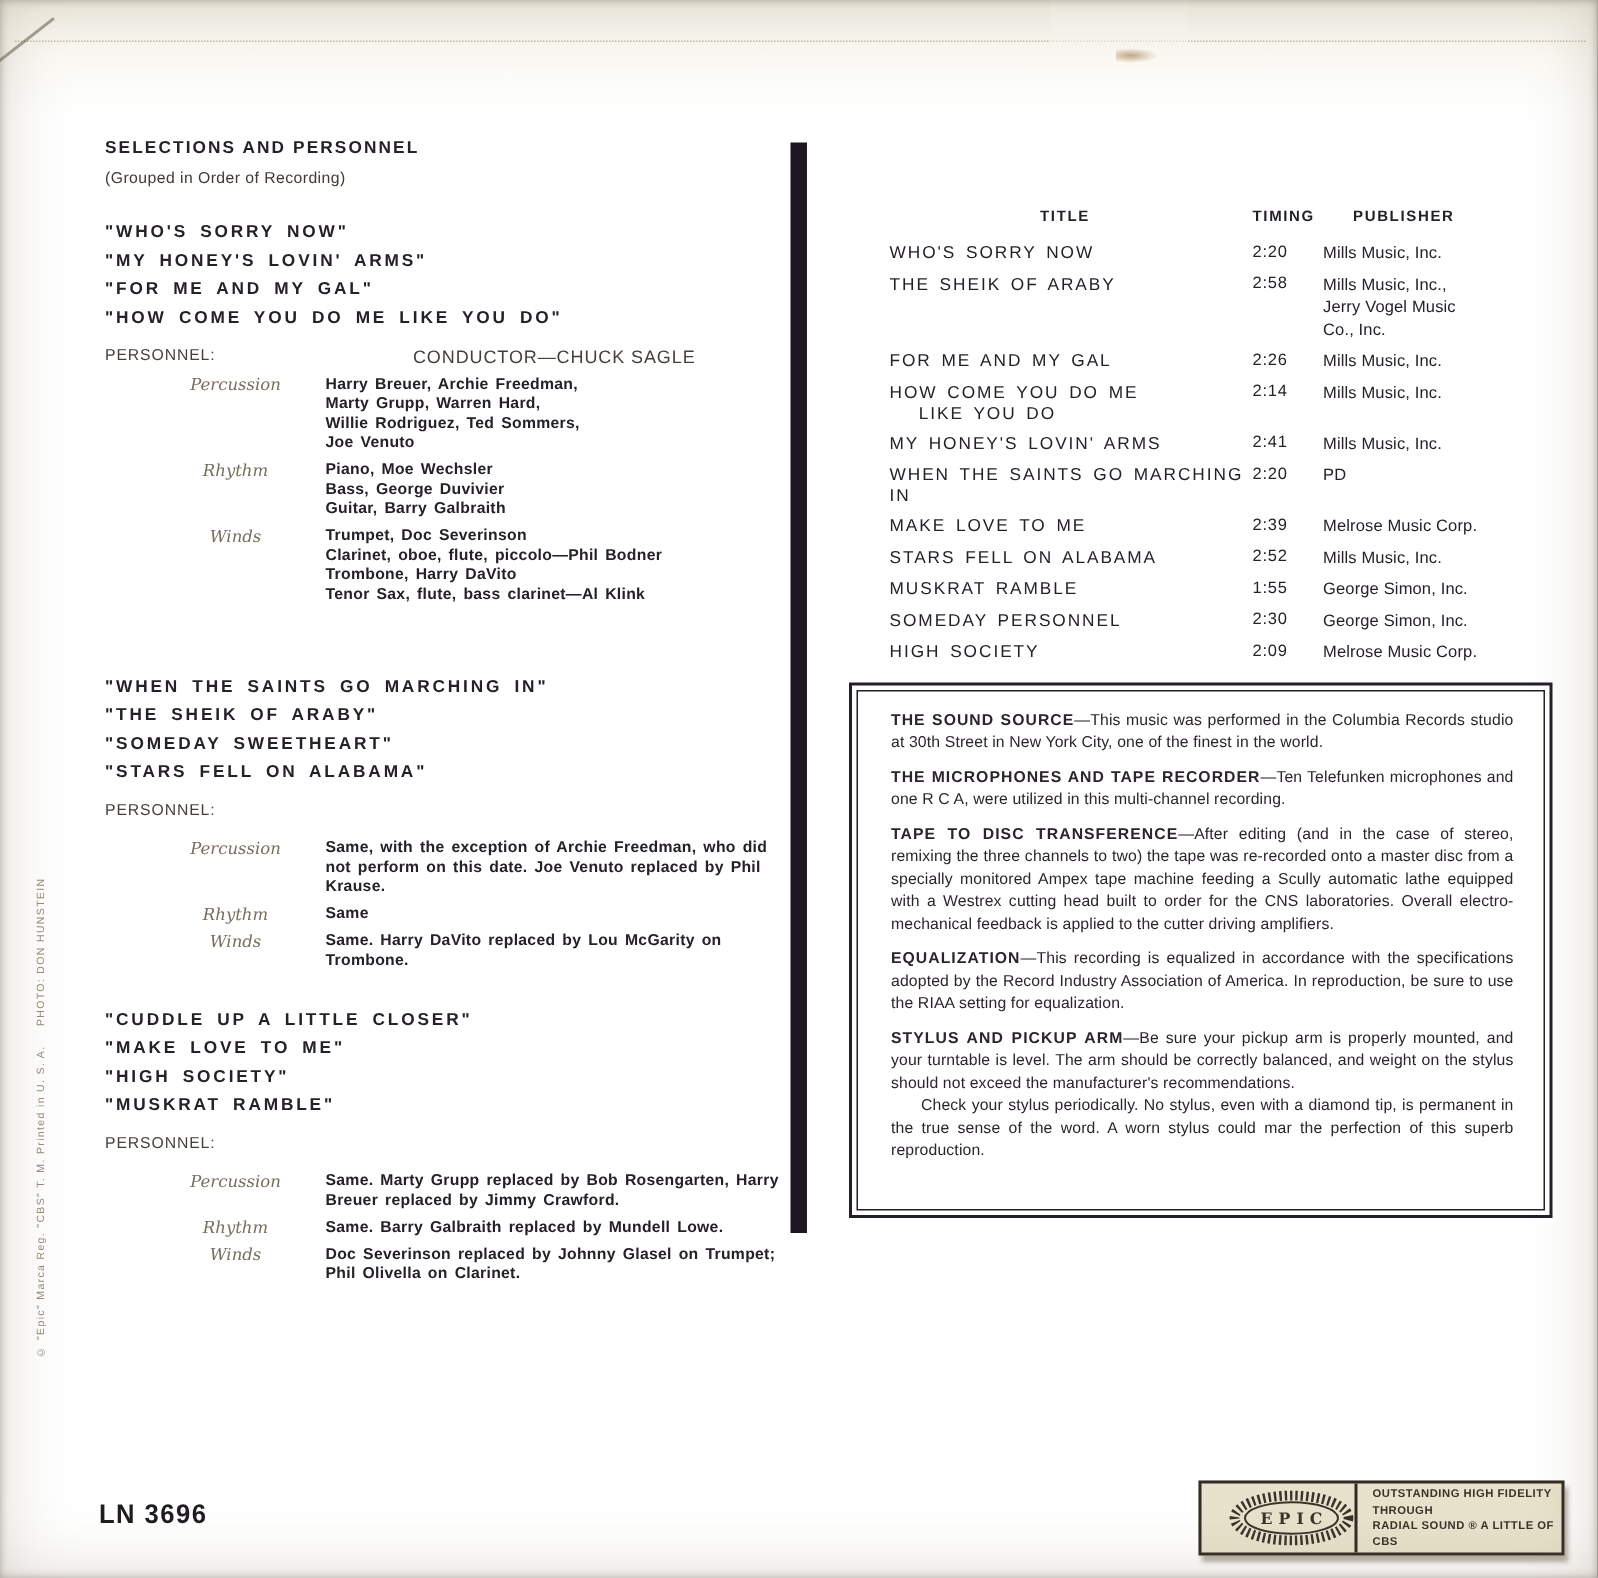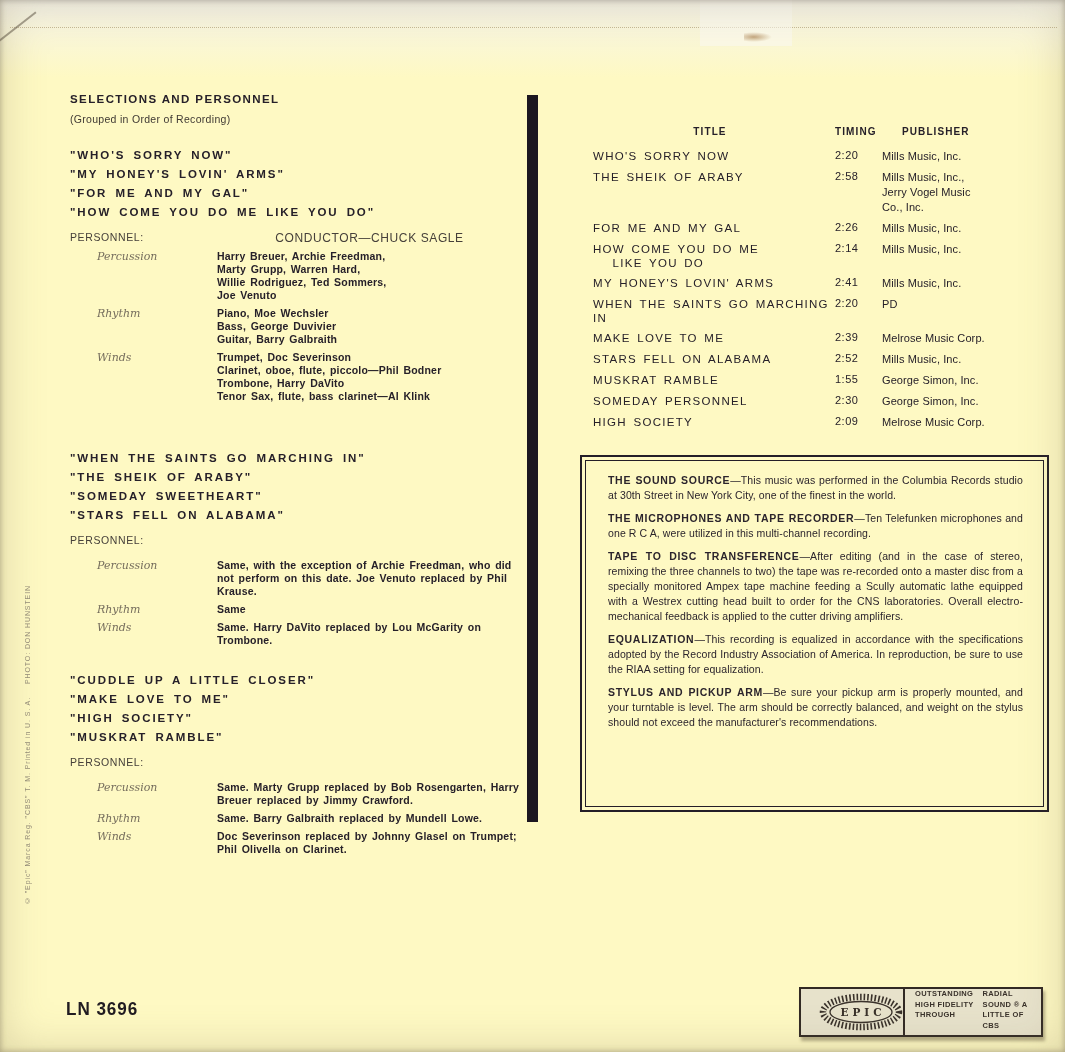--- a/index.html
+++ b/index.html
@@ -1,16 +1,16 @@
 <!DOCTYPE html>
 <html><head>
 <meta charset="utf-8">
 <style>
   html,body{margin:0;padding:0;background:#6e675c;}
-  .page{position:relative;width:1065px;height:1052px;background:#fef9c3;
+  .page{position:relative;width:1065px;height:1052px;background:#ffffff;
         font-family:"Liberation Sans",sans-serif;color:#262029;overflow:hidden;}
   .page::before{content:"";position:absolute;inset:0;z-index:6;pointer-events:none;
         box-shadow:inset 0 0 45px rgba(125,112,82,.28), inset 0 0 6px rgba(70,60,45,.42);}
   .sheen{position:absolute;top:0;left:0;right:0;height:78px;
         background:linear-gradient(#f6f4ea,rgba(246,244,234,0));}
   .crease{position:absolute;top:27px;left:10px;right:8px;height:0;
         border-top:1px dotted rgba(130,100,55,.42);}
   .tape{position:absolute;left:700px;top:0;width:92px;height:46px;background:rgba(252,250,242,.55);}
   .stain{position:absolute;left:744px;top:32px;width:28px;height:10px;
         background:radial-gradient(ellipse at 35% 50%,rgba(150,100,40,.55),rgba(150,100,40,0) 70%);}
@@ -28,59 +28,59 @@
   .lc-sub{margin-top:8px;font-size:10.5px;letter-spacing:.3px;color:#3f3933;}
   .group{margin-top:24px;}
   .group.g1{margin-top:21px;}
   .group.g2{margin-top:46px;}
   .song{font-size:11.5px;font-weight:bold;letter-spacing:1.9px;word-spacing:3px;line-height:19px;}
   .pgridwrap{margin-top:9px;}
   .prow{display:grid;grid-template-columns:147px 1fr;margin-bottom:5px;}
   .prow.spaced{margin-top:13px;}
   .personnel-label{font-size:10.5px;letter-spacing:.6px;color:#46403a;}
   .conductor{font-size:12px;letter-spacing:.6px;color:#46403a;text-align:center;}
-  .ital{font-family:"DejaVu Serif",serif;font-style:italic;font-size:11px;color:#766e5d;padding-left:27px;}
+  .ital{font-family:"DejaVu Serif",serif;font-style:italic;font-size:11px;color:#766e5d;padding-left:27px;text-align:center;}
   .pvalue{font-size:10.5px;font-weight:bold;line-height:13px;letter-spacing:.2px;
         word-spacing:1.5px;white-space:pre-line;max-width:312px;}
 
   
   .rule{position:absolute;left:527px;top:95px;width:11px;height:727px;background:#1c1720;}
 
   
-  .table{position:absolute;left:585px;top:126px;width:452px;}
+  .table{position:absolute;left:585px;top:139px;width:452px;}
   .thead,.trow{display:grid;grid-template-columns:250px 47px 155px;}
   .thead{font-size:10px;font-weight:bold;letter-spacing:1.1px;margin-bottom:12px;}
   .th-title{text-align:center;}
   .th-pub{padding-left:20px;}
   .trow{margin-bottom:6px;}
   .tt{font-size:11.5px;letter-spacing:1.3px;word-spacing:2px;line-height:14px;
       white-space:pre-wrap;padding-left:8px;}
   .tm{font-size:11px;letter-spacing:.5px;}
   .tp{font-size:11px;line-height:15px;letter-spacing:.1px;white-space:pre-line;}
 
   
-  .ibox{position:absolute;left:580px;top:455px;width:469px;height:357px;box-sizing:border-box;
+  .ibox{position:absolute;left:566px;top:455px;width:469px;height:357px;box-sizing:border-box;
         border:2.5px solid #241e27;padding:3px;}
   .ibox-inner{border:1.5px solid #241e27;height:100%;box-sizing:border-box;padding:8px 20px 8px 22px;}
   .sec{margin:8px 0 0;font-size:10.5px;line-height:15px;text-align:justify;
        letter-spacing:.1px;color:#2b242c;}
   .sec.first{margin-top:4px;}
   .sec strong{letter-spacing:.7px;}
   .sec-cont{margin:0;font-size:10.5px;line-height:15px;text-align:justify;
        letter-spacing:.1px;color:#2b242c;text-indent:20px;}
 
   
   .catalog{position:absolute;left:66px;top:999px;font-size:18px;font-weight:bold;
         letter-spacing:1px;color:#211c22;transform:scaleX(.95);transform-origin:left;}
   .badge{position:absolute;left:799px;top:987px;width:244px;height:50px;box-sizing:border-box;
         border:2px solid #322a24;background:#e7e2cb;display:flex;
         box-shadow:2px 4px 3px rgba(95,85,60,.45);}
   .badge-logo{width:102px;border-right:2px solid #322a24;display:flex;
         align-items:center;justify-content:flex-end;}
-  .badge-text{flex:1;display:flex;flex-direction:row;justify-content:center;
+  .badge-text{flex:1;display:flex;flex-direction:column;justify-content:center;
         padding-left:10px;font-size:7.5px;font-weight:bold;letter-spacing:.35px;
         line-height:10.5px;color:#3a322b;}
 </style>
 </head>
 <body>
 
 <div class="page">
   <div class="sheen"></div>
   <div class="crease"></div>
   <div class="tape"></div>
@@ -246,20 +246,21 @@
     </div>
   </div>
 
   <div class="ibox">
     <div class="ibox-inner">
       <p class="sec first"><strong>THE SOUND SOURCE</strong><span>—This music was performed in the Columbia Records studio at 30th Street in New York City, one of the finest in the world.</span></p>
       <p class="sec"><strong>THE MICROPHONES AND TAPE RECORDER</strong><span>—Ten Telefunken microphones and one R C A, were utilized in this multi-channel recording.</span></p>
       <p class="sec"><strong>TAPE TO DISC TRANSFERENCE</strong><span>—After editing (and in the case of stereo, remixing the three channels to two) the tape was re-recorded onto a master disc from a specially monitored Ampex tape machine feeding a Scully automatic lathe equipped with a Westrex cutting head built to order for the CNS laboratories. Overall electro-mechanical feedback is applied to the cutter driving amplifiers.</span></p>
       <p class="sec"><strong>EQUALIZATION</strong><span>—This recording is equalized in accordance with the specifications adopted by the Record Industry Association of America. In reproduction, be sure to use the RIAA setting for equalization.</span></p>
       <p class="sec"><strong>STYLUS AND PICKUP ARM</strong><span>—Be sure your pickup arm is properly mounted, and your turntable is level. The arm should be correctly balanced, and weight on the stylus should not exceed the manufacturer's recommendations.</span></p>
+      <p class="sec-cont">Check your stylus periodically. No stylus, even with a diamond tip, is permanent in the true sense of the word. A worn stylus could mar the perfection of this superb reproduction.</p>
     </div>
   </div>
 
   <div class="catalog">LN 3696</div>
 
   <div class="badge">
     <div class="badge-logo">
       <svg width="84" height="38" viewBox="0 0 84 38">
         <ellipse cx="42" cy="19" rx="38" ry="15" fill="none" stroke="#3a322b" stroke-width="6.5" stroke-dasharray="1.6 2"></ellipse>
         <ellipse cx="42" cy="19" rx="31" ry="10.5" fill="none" stroke="#3a322b" stroke-width="1.3"></ellipse>

